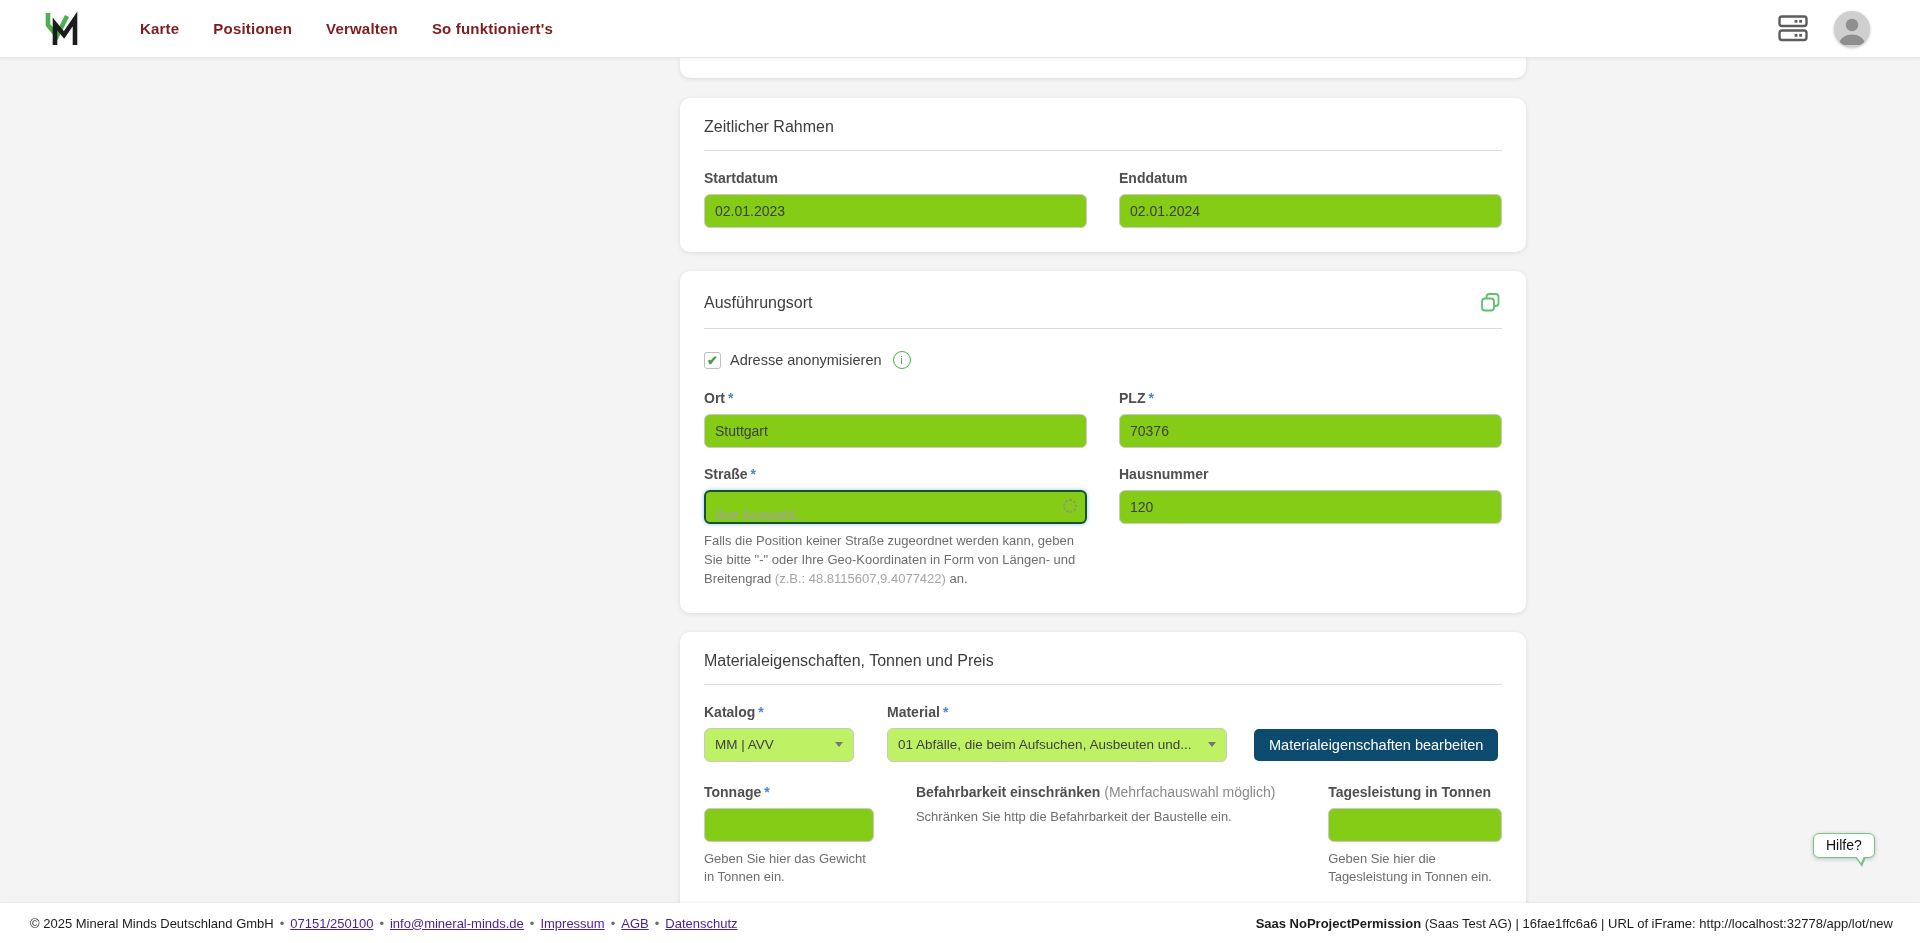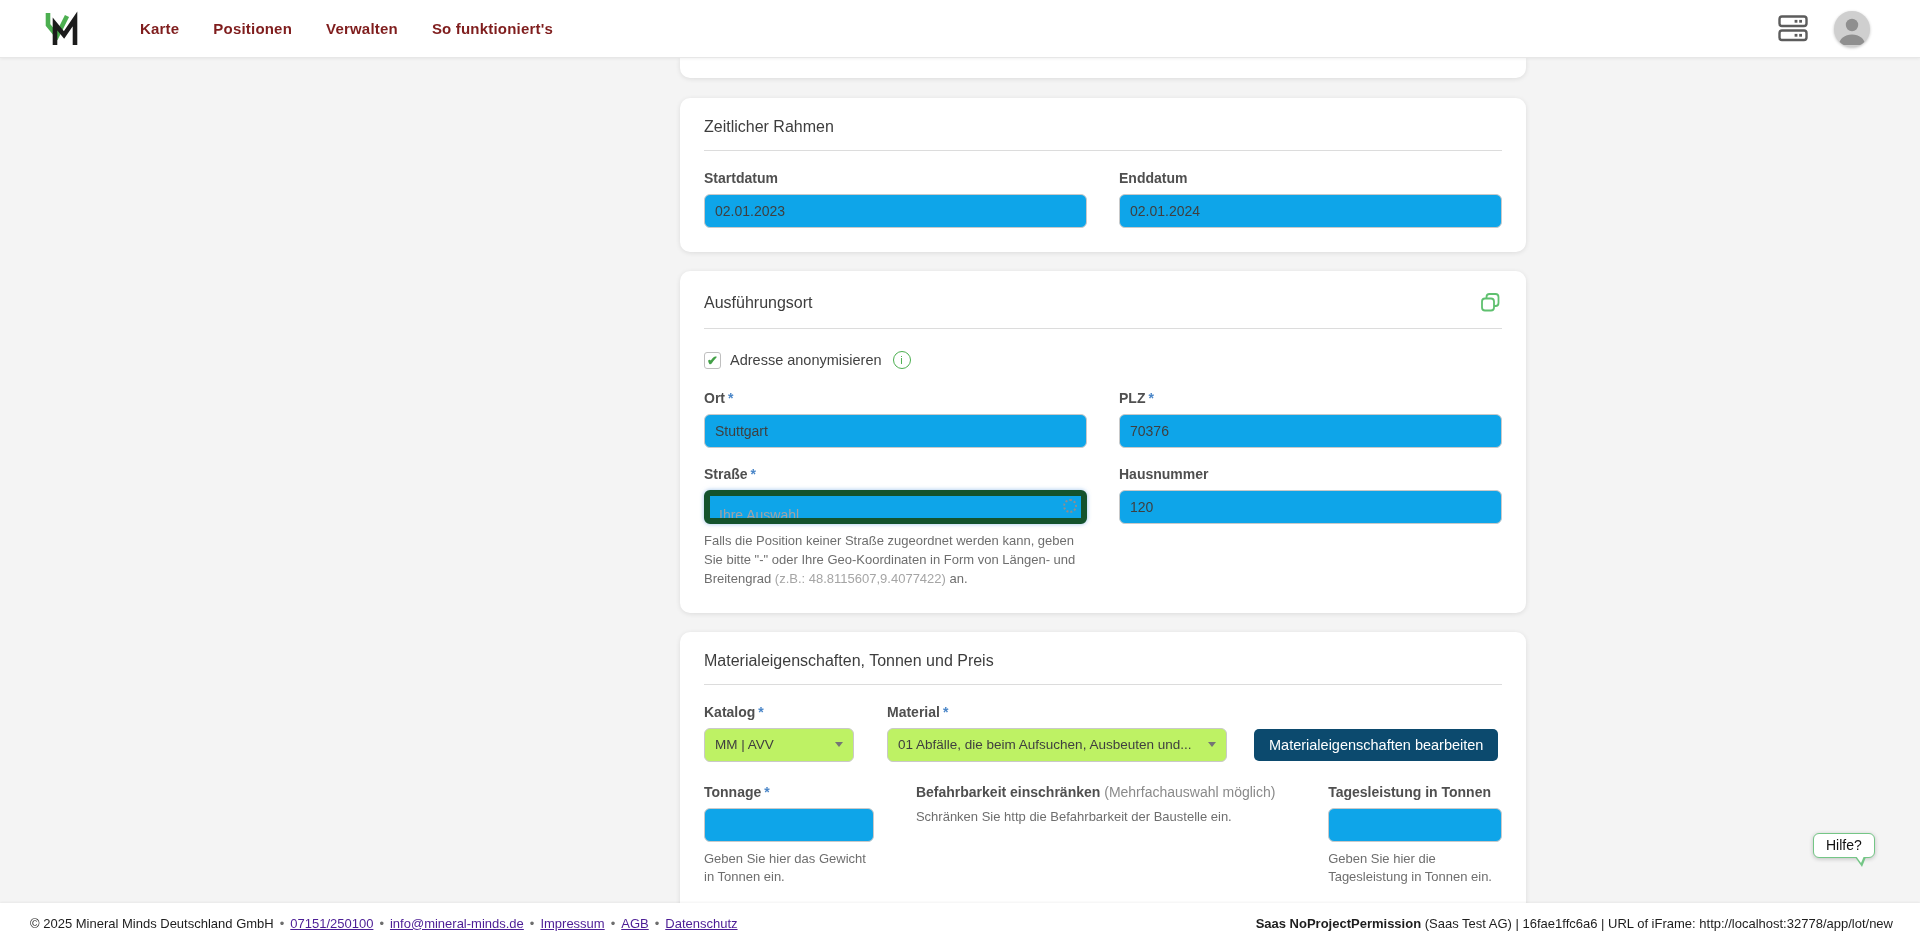--- a/index.html
+++ b/index.html
@@ -24,24 +24,24 @@
   .card-sliver { height:20px; border-radius:0 0 10px 10px; }
   .card-body { padding:20px 24px 24px; }
   .card-title-row { display:flex; align-items:center; justify-content:space-between; }
   .card-title { font-size:16px; color:#3d3d3d; font-weight:normal; }
   .divider { border:none; border-top:1px solid #dcdcdc; margin:14px 0 0; }
 
   .grid2 { display:grid; grid-template-columns:1fr 1fr; column-gap:32px; }
   .field-label { font-size:14px; font-weight:bold; color:#4f4f4f; margin-bottom:8px; display:block; }
   .label-note { font-weight:normal; color:#8a8a8a; }
   .req { color:#4a86c8; font-weight:bold; margin-left:3px; }
-  .tf { width:100%; height:34px; border:1px solid #c9c9c9; border-radius:6px; background:#0ea5e9;
+  .tf { width:100%; height:34px; border:1px solid #c9c9c9; border-radius:6px; background:#84cc16;
     padding:0 10px; font-size:14px; color:#3f3f3f; font-family:"Liberation Sans", sans-serif; outline:none; }
   .tf::placeholder { color:#a3a3a3; }
-  .tf.focused { border:6px solid #14532d; box-shadow:0 0 4px rgba(74,144,217,.55); padding:16px 29px 0 9px; }
+  .tf.focused { border:2px solid #14532d; box-shadow:0 0 4px rgba(74,144,217,.55); padding:16px 29px 0 9px; }
   .input-wrap { position:relative; }
   .spinner { position:absolute; right:10px; top:50%; width:14px; height:14px; margin-top:-8px;
     border:2px dotted #8f8f8f; border-radius:50%; animation:spin 1.4s linear infinite; }
   @keyframes spin { to { transform:rotate(360deg); } }
 
   .checkbox-row { display:flex; align-items:center; gap:9px; margin-top:22px; }
   .checkbox { width:17px; height:17px; border:1px solid #bfbfbf; border-radius:3px; background:#fff;
     display:flex; align-items:center; justify-content:center; cursor:pointer;
     color:#43a047; font-size:13px; font-weight:bold; line-height:1; }
   .checkbox-label { font-size:14.5px; color:#424242; }

